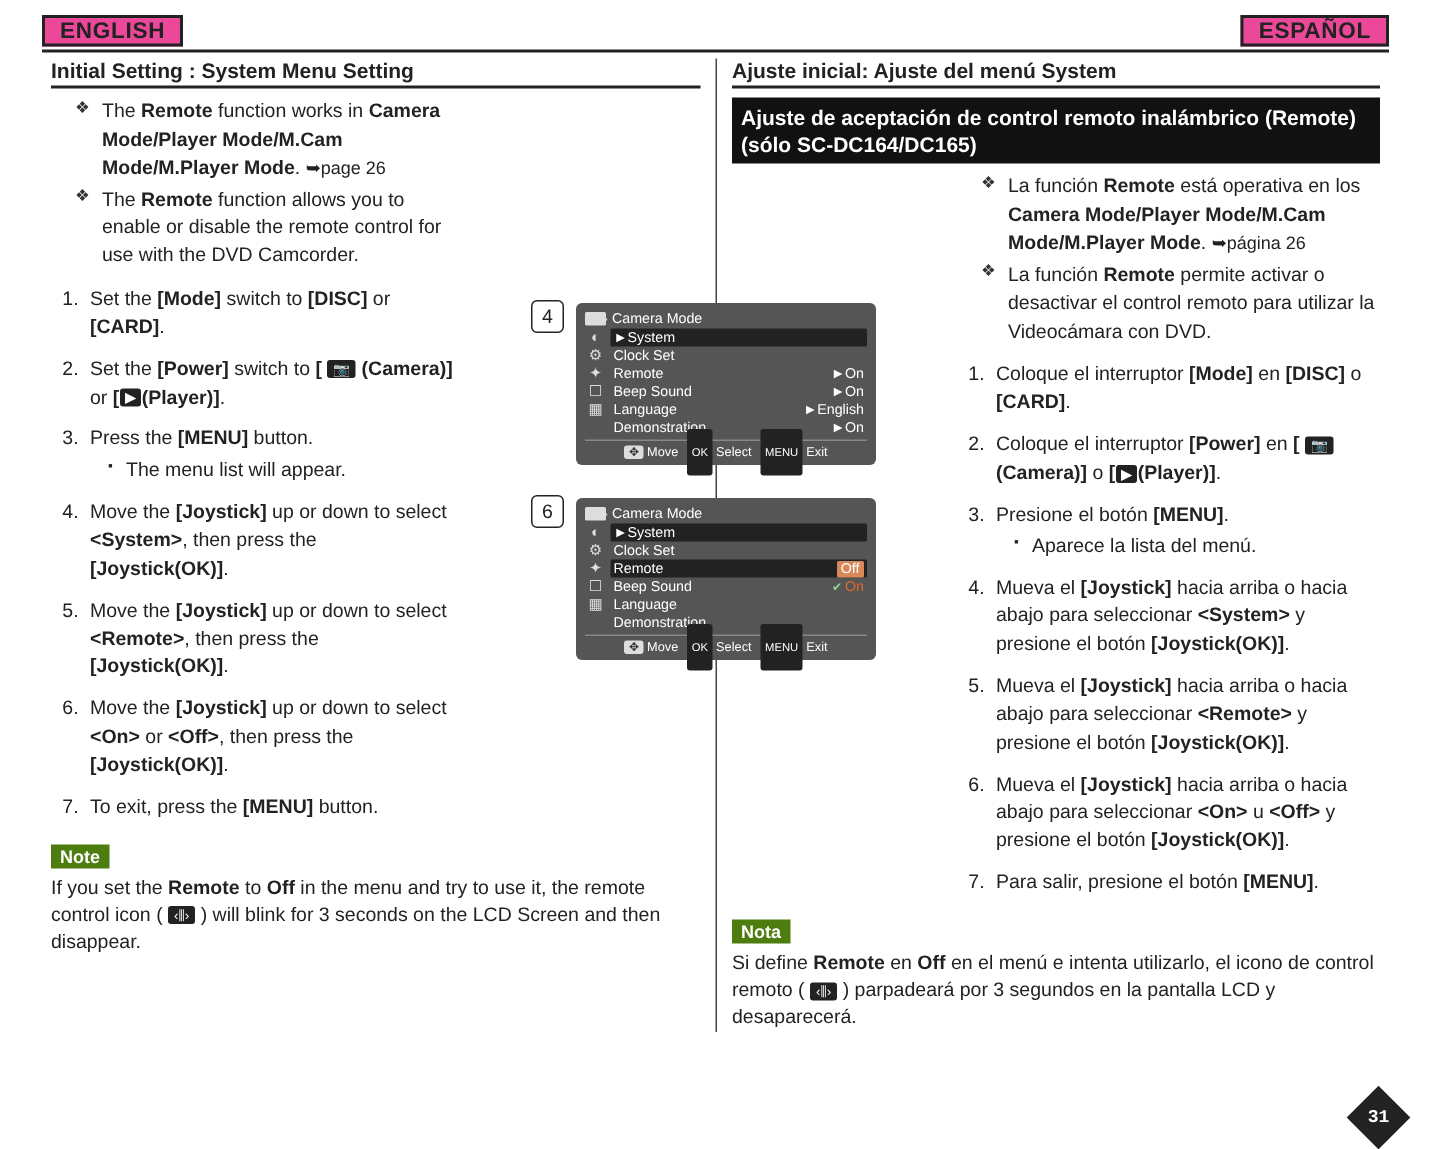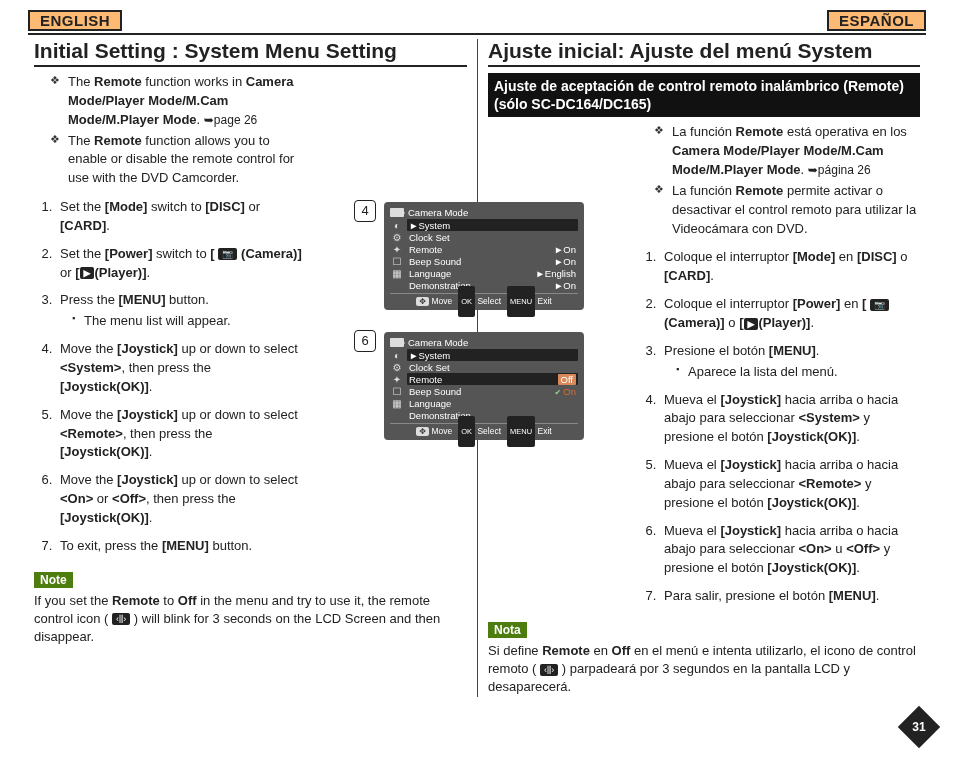--- a/index.html
+++ b/index.html
@@ -13,37 +13,37 @@
     padding: 10px 28px 10px 28px;
     color: #222;
   }
   .lang-labels { display: flex; justify-content: space-between; margin-bottom: 2px; }
   .lang-box {
     border: 2px solid #222;
     padding: 0 10px;
     font-weight: bold;
     font-size: 15px;
     letter-spacing: 0.5px;
-    background: #fdba74;
+    background: #ec4899;
   }
   .lang-divider { border-top: 2px solid #222; margin: 1px 0 0 0; }
   .columns {
     display: flex;
     gap: 0;
     margin-top: 4px;
   }
   .col {
     width: 50%;
     padding: 0 6px;
     position: relative;
   }
   .col-left { padding-right: 10px; }
   .col-right { padding-left: 10px; border-left: 1.5px solid #444; }
   h1.main-title {
-    font-size: 21px;
+    font-size: 14px;
     font-weight: bold;
     border-bottom: 2px solid #222;
     padding-bottom: 2px;
     margin-bottom: 6px;
   }
   .black-bar {
     background: #111;
     color: #fff;
     font-weight: bold;
     font-size: 14px;
@@ -125,23 +125,24 @@
     border-radius:2px;
     font-size:9px;
     padding:0 4px;
     line-height:12px;
     height:12px;
     vertical-align:middle;
   }
   .page-diamond {
     position: absolute;
     right: 14px;
-    bottom: 18px;
+    bottom: 0;
     width: 42px;
     height: 42px;
+    font-family: Liberation Mono, monospace;
   }
   .page-diamond .d {
     width:30px;height:30px;background:#222;transform:rotate(45deg);position:absolute;left:6px;top:6px;
   }
   .page-diamond .n {
     position:absolute;color:#fff;font-size:12px;left:0;top:0;right:0;bottom:0;display:flex;align-items:center;justify-content:center;font-weight:bold;
   }
   .arrow-ref{ font-size:12px;}
   .left-text-area { padding-right: 160px; }
 </style>

